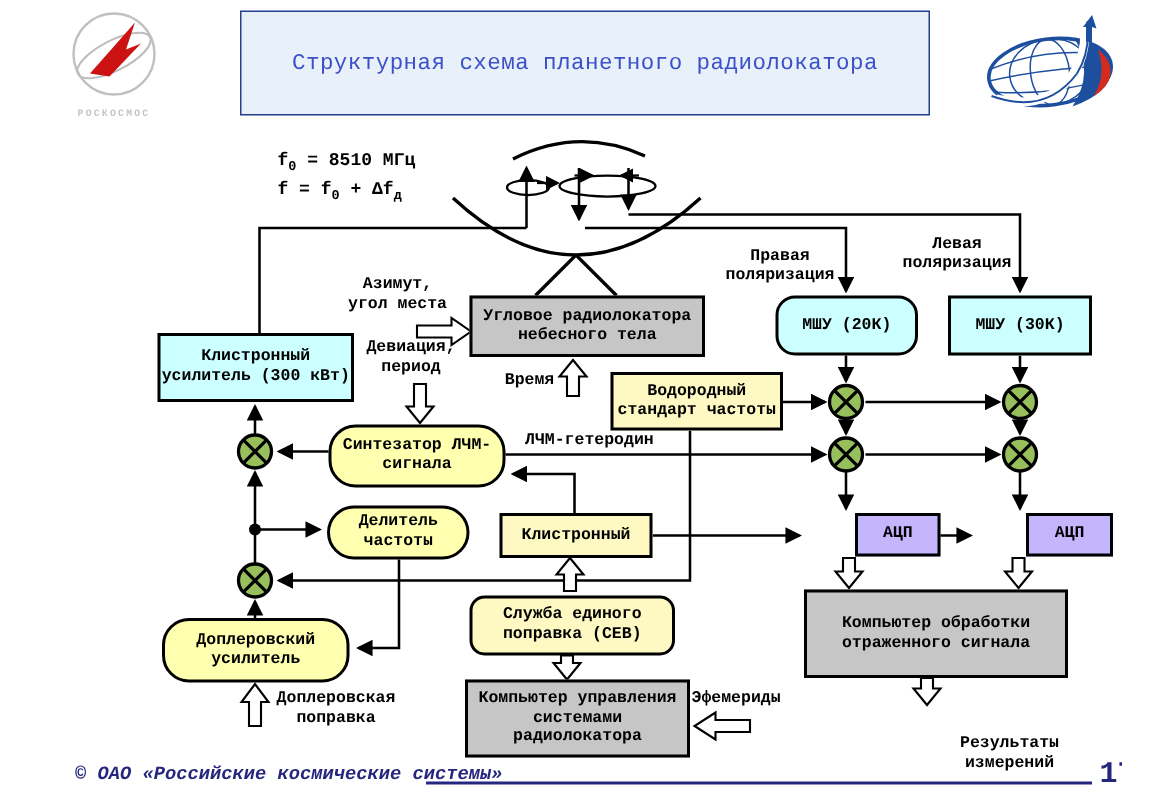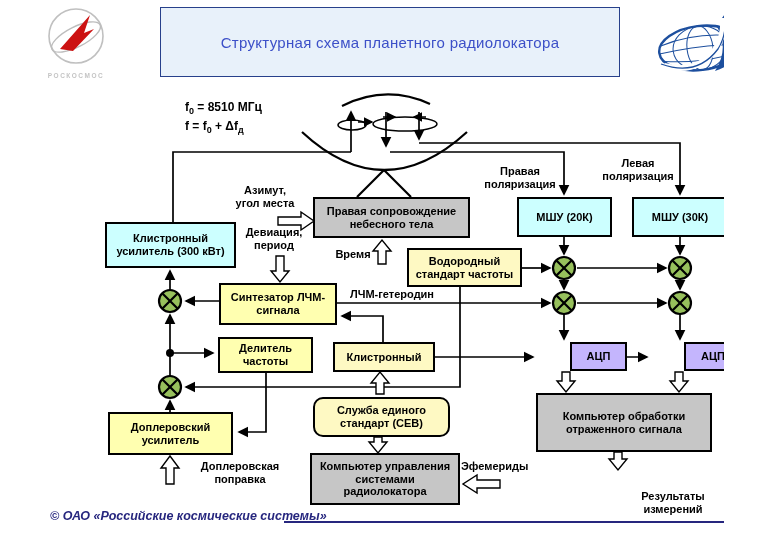--- a/index.html
+++ b/index.html
@@ -1,23 +1,23 @@
 <!DOCTYPE html>
 <html><head>
 <meta charset="utf-8">
 <style>
   html,body{margin:0;padding:0;background:#fff;}
   #slide{position:relative;width:724px;height:540px;background:#fff;overflow:hidden;
-         font-family:Liberation Sans, sans-serif;color:#000;}
+         font-family:Liberation Mono, monospace;color:#000;padding-left:24px;}
   .abs{position:absolute;box-sizing:border-box;}
   .box{position:absolute;box-sizing:border-box;border:2px solid #000;display:flex;
        align-items:center;justify-content:center;text-align:center;font-weight:bold;
        font-size:11px;line-height:1.18;white-space:pre-line;}
   .cyan{background:#ccffff;}
-  .yellow{background:#ffffb0;}
+  .yellow{background:#ffffb0;border-radius:18px;}
   .green{background:#fef9c3;}
   .pink{background:#c4b5fd;margin-left:32px;}
   .gray{background:#c6c6c6;}
   .rounded{border-radius:10px;}
   .thick{border-width:2.5px;}
   .lbl{position:absolute;box-sizing:border-box;font-weight:bold;font-size:11px;
        line-height:1.18;white-space:pre-line;text-align:center;}
   .formula{position:absolute;font-weight:bold;font-size:12px;}
   .formula sub{font-size:9px;}
   #title-box{position:absolute;left:160px;top:7px;width:458px;height:68px;
@@ -174,40 +174,40 @@
 период</div>
   <div class="lbl" style="left:330px;top:248px;width:46px;">Время</div>
   <div class="lbl" style="left:478px;top:165px;width:84px;">Правая
 поляризация</div>
   <div class="lbl" style="left:596px;top:157px;width:84px;">Левая
 поляризация</div>
   <div class="lbl" style="left:350px;top:288px;width:95px;text-align:left;">ЛЧМ-гетеродин</div>
   <div class="lbl" style="left:461px;top:460px;width:82px;text-align:left;">Эфемериды</div>
   <div class="lbl" style="left:630px;top:454px;width:86px;margin-top:36px;">Результаты
 измерений</div>
-  <div class="lbl" style="left:177px;top:460px;width:94px;margin-left:16px;">Доплеровская
+  <div class="lbl" style="left:177px;top:460px;width:94px;">Доплеровская
 поправка</div>
 
   <div class="box cyan" style="left:105px;top:222px;width:131px;height:46px;">Клистронный
 усилитель (300 кВт)</div>
-  <div class="box gray" style="left:313px;top:197px;width:157px;height:41px;">Правая сопровождение
+  <div class="box gray" style="left:313px;top:197px;width:157px;height:41px;">Угловое радиолокатора
 небесного тела</div>
-  <div class="box cyan" style="left:517px;top:197px;width:95px;height:40px;">МШУ (20К)</div>
+  <div class="box cyan" style="left:517px;top:197px;width:95px;height:40px;border-radius:13px;">МШУ (20К)</div>
   <div class="box cyan" style="left:632px;top:197px;width:96px;height:40px;">МШУ (30К)</div>
   <div class="box green" style="left:407px;top:248px;width:115px;height:39px;">Водородный
 стандарт частоты</div>
   <div class="box yellow" style="left:219px;top:283px;width:118px;height:42px;">Синтезатор ЛЧМ-
 сигнала</div>
   <div class="box yellow" style="left:218px;top:337px;width:95px;height:36px;">Делитель
 частоты</div>
   <div class="box green" style="left:333px;top:342px;width:102px;height:30px;">Клистронный</div>
   <div class="box pink" style="left:538px;top:342px;width:57px;height:29px;">АЦП</div>
   <div class="box pink" style="left:652px;top:342px;width:58px;height:29px;">АЦП</div>
   <div class="box green rounded" style="left:313px;top:397px;width:137px;height:40px;">Служба единого
-стандарт (СЕВ)</div>
+поправка (СЕВ)</div>
   <div class="box gray thick" style="left:536px;top:393px;width:176px;height:59px;">Компьютер обработки
 отраженного сигнала</div>
   <div class="box gray" style="left:310px;top:453px;width:150px;height:52px;">Компьютер управления
 системами
 радиолокатора</div>
   <div class="box yellow" style="left:108px;top:412px;width:125px;height:43px;">Доплеровский
 усилитель</div>
 
   <div id="copyright">© ОАО «Российские космические системы»</div>
   <div id="footer-rule"></div>

